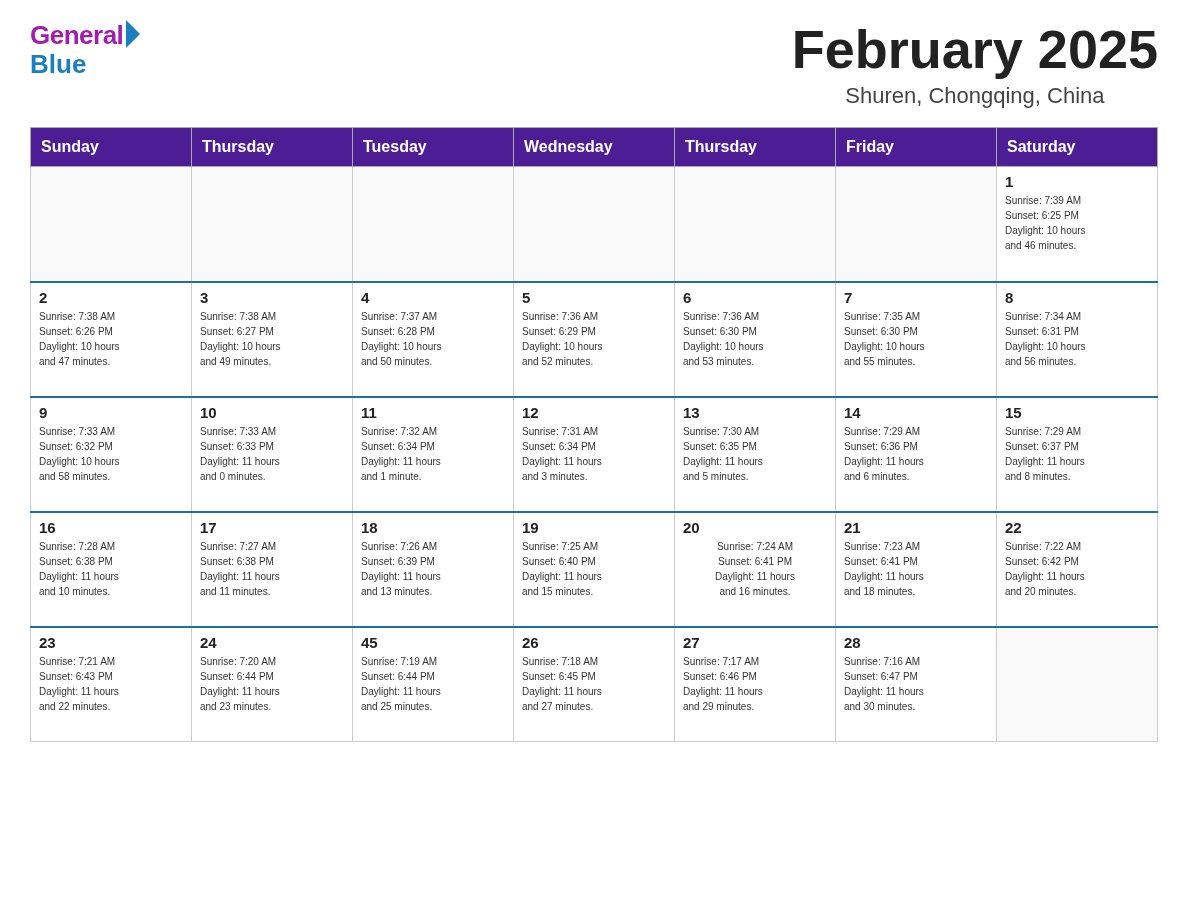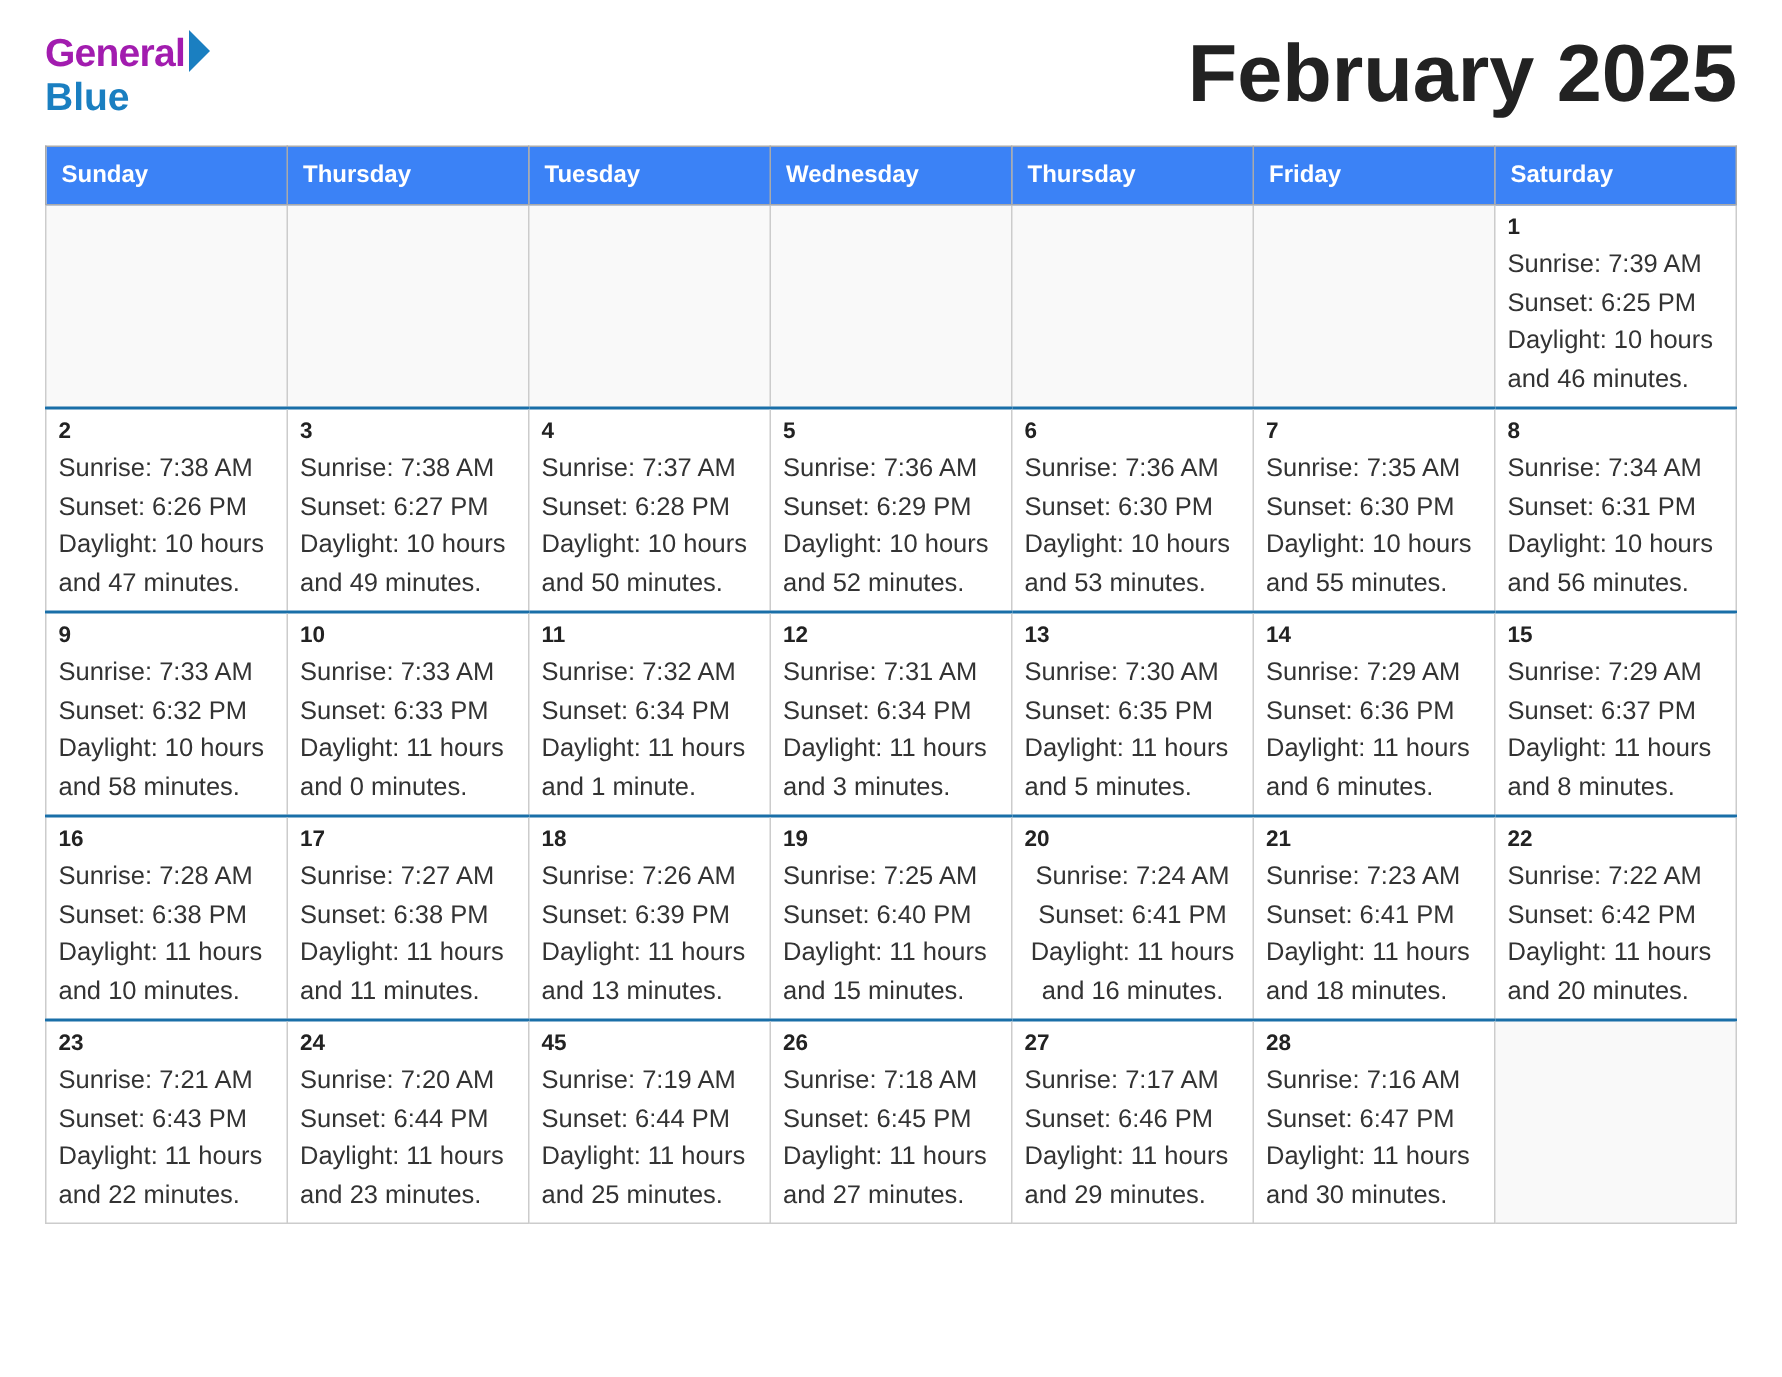--- a/index.html
+++ b/index.html
@@ -60,21 +60,21 @@
       font-size: 22px;
       color: #444;
       margin-top: 4px;
     }
     .calendar {
       width: 100%;
       border-collapse: collapse;
       border: 1px solid #aaa;
     }
     .calendar th {
-      background-color: #3b82f6;
+      background-color: #4c1d95;
       color: #fff;
       font-size: 16px;
       font-weight: bold;
       padding: 10px 10px;
       text-align: left;
       border: 1px solid #aaa;
     }
     .calendar td {
       vertical-align: top;
       border: 1px solid #ccc;
@@ -89,21 +89,21 @@
       height: 115px;
     }
     .day-number {
       font-size: 15px;
       font-weight: bold;
       color: #222;
       display: block;
       margin-bottom: 3px;
     }
     .day-info {
-      font-size: 17px;
+      font-size: 10px;
       color: #333;
       line-height: 1.5;
     }
     .empty-cell {
       background: #f9f9f9;
     }
     .week-row:nth-child(even) td {
       background: #fff;
     }
     .week-divider td {
@@ -116,20 +116,21 @@
 <div class="header">
   <div class="logo">
     <div class="logo-top">
       <span class="logo-general">General</span>
       <div class="logo-triangle"></div>
     </div>
     <span class="logo-bottom">Blue</span>
   </div>
   <div class="title-block">
     <div class="month-title">February 2025</div>
+    <div class="location-title">Shuren, Chongqing, China</div>
   </div>
 </div>
 
 <table class="calendar">
   <thead>
     <tr>
     <th>Sunday</th>
         <th>Thursday</th>
         <th>Tuesday</th>
         <th>Wednesday</th>

